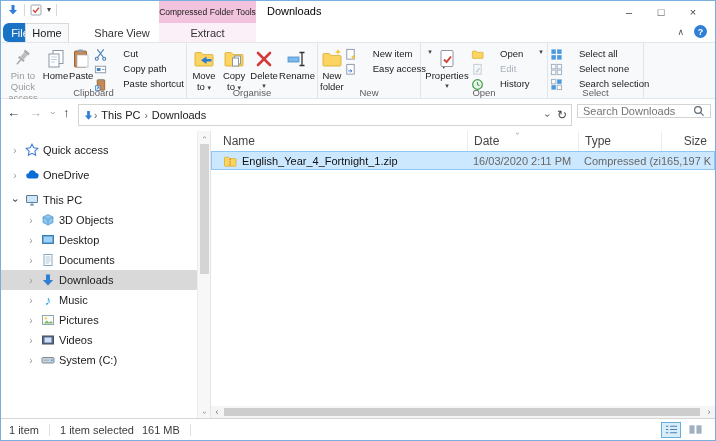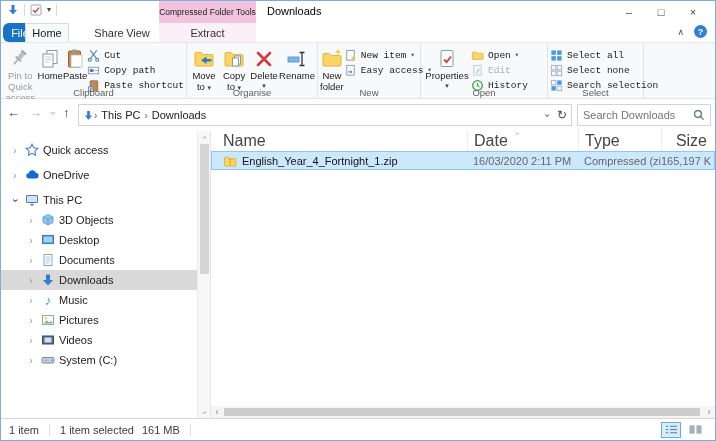--- a/index.html
+++ b/index.html
@@ -39,21 +39,21 @@
            border-top:1px solid #e4e6ea; border-bottom:1px solid #e1e6eb; display:flex; }
   .rgroup{ position:relative; height:100%; border-right:1px solid #e2e4e7; display:flex;
            align-items:flex-start; padding:2px 2px 12px 2px; }
   .rgroup-label{ position:absolute; bottom:0px; left:0; right:0; text-align:center;
                  font-size:9.5px; color:#5d5d5d; }
   .bigbtn{ display:flex; flex-direction:column; align-items:center; padding-top:2px;
            font-size:9.5px; text-align:center; line-height:1.15; color:#1a1a1a; }
   .bigbtn .bicon{ height:24px; display:flex; align-items:center; justify-content:center; }
   .bigbtn.disabled{ color:#9a9a9a; }
   .smallstack{ display:flex; flex-direction:column; justify-content:flex-start; gap:1px; padding-top:3px;}
-  .smallbtn{ display:flex; align-items:center; gap:4px; font-size:9.5px; height:14px; color:#1a1a1a; white-space:nowrap;font-family:Liberation Mono, monospace;}
+  .smallbtn{ display:flex; align-items:flex-start; gap:16px; font-size:9.5px; height:14px; color:#1a1a1a; white-space:nowrap;}
   .smallbtn.disabled{ color:#a8b2bc; }
   .caret{ font-size:7px; color:#444; }
   .g-clipboard{ width:186px; }
   .g-organise{ width:131px; }
   .g-new{ width:103px; }
   .g-open{ width:127px; }
   .g-select{ width:96px; }
   .g-empty{ flex:1; border-right:none; }
   .w52{ width:52px;} .w30{ width:30px;} .w34{ width:34px;} .w32{ width:32px;} .w38{ width:38px;}
   .w36{ width:36px;} .w48{ width:48px;}
@@ -64,21 +64,21 @@
   .arr{ font-size:13px; color:#333; line-height:1; }
   .arr.dim{ color:#b5b5b5; }
   .tiny-chev{ font-size:9px; color:#888; display:inline-block; transform:rotate(90deg); }
   .addr-box{ position:absolute; left:77px; top:5px; width:494px; height:22px; background:#fff;
              border:1px solid #d4d4d4; display:flex; align-items:center; padding:0 4px; }
   .crumb{ padding:0 4px; color:#1a1a1a; }
   .crumb-sep{ font-size:10px; color:#666; }
   .addr-right{ margin-left:auto; display:flex; align-items:center; gap:8px; }
   .addr-chev{ display:inline-block; transform:rotate(90deg); font-size:10px; color:#555; }
   .refresh{ font-size:12px; color:#444; }
-  .search-box{ position:absolute; left:576px; top:5px; width:134px; height:22px; background:#fff;
+  .search-box{ position:absolute; left:576px; top:5px; width:134px; height:14px; background:#fff;
                border:1px solid #d4d4d4; display:flex; align-items:center; padding:0 5px; }
   .search-box input{ border:none; outline:none; flex:1; font-size:11px; min-width:0;
                      font-family:"Liberation Sans",sans-serif; color:#444; }
 
   
   .navpane{ position:absolute; left:0; top:130px; width:196px; height:287px; background:#fff; overflow:hidden;}
   .nav-item{ display:flex; align-items:center; height:20px; }
   .nav-item.gap{ margin-top:5px; }
   .nav-item.first{ margin-top:9px; }
   .nav-item .chev{ width:12px; margin-left:8px; font-size:10px; color:#999; text-align:center;}
@@ -90,21 +90,21 @@
   .vscroll{ position:absolute; left:196px; top:130px; width:13px; height:287px; background:#f7f7f7;
             border-left:1px solid #ededed;}
   .vscroll .sarr{ position:absolute; left:0; width:13px; height:12px; font-size:8px; color:#777;
                   display:flex; align-items:center; justify-content:center; }
   .vscroll .up{ top:0; } .vscroll .down{ bottom:0; }
   .vscroll .thumb{ position:absolute; left:2px; top:13px; width:9px; height:130px; background:#d4d4d4; }
   .pane-divider{ position:absolute; left:209px; top:130px; width:1px; height:287px; background:#e4e4e4; }
 
   .filearea{ position:absolute; left:210px; top:130px; width:504px; height:275px; background:#fff; }
   .listheader{ position:relative; display:flex; height:20px; color:#454545; }
-  .hcell{ display:flex; align-items:center; padding-left:6px; font-size:16px; }
+  .hcell{ display:flex; align-items:center; padding-left:6px; font-size:12px; }
   .hcell.c-name{ width:256px; padding-left:12px; }
   .hcell.c-date{ width:111px; border-left:1px solid #ececec; }
   .hcell.c-type{ width:83px; border-left:1px solid #ececec; }
   .hcell.c-size{ width:54px; border-left:1px solid #ececec; justify-content:flex-end; padding-right:8px;}
   .sort-chev{ position:absolute; left:305px; top:-2px; font-size:8px; color:#888;
               transform:rotate(90deg); }
   .file-row{ display:flex; align-items:center; height:19px; background:#cce8ff;
              border:1px solid #8fc7f2; }
   .fcell{ font-size:11px; white-space:nowrap; overflow:hidden; }
   .f-name{ width:255px; display:flex; align-items:center; gap:5px; padding-left:11px; color:#111; }

